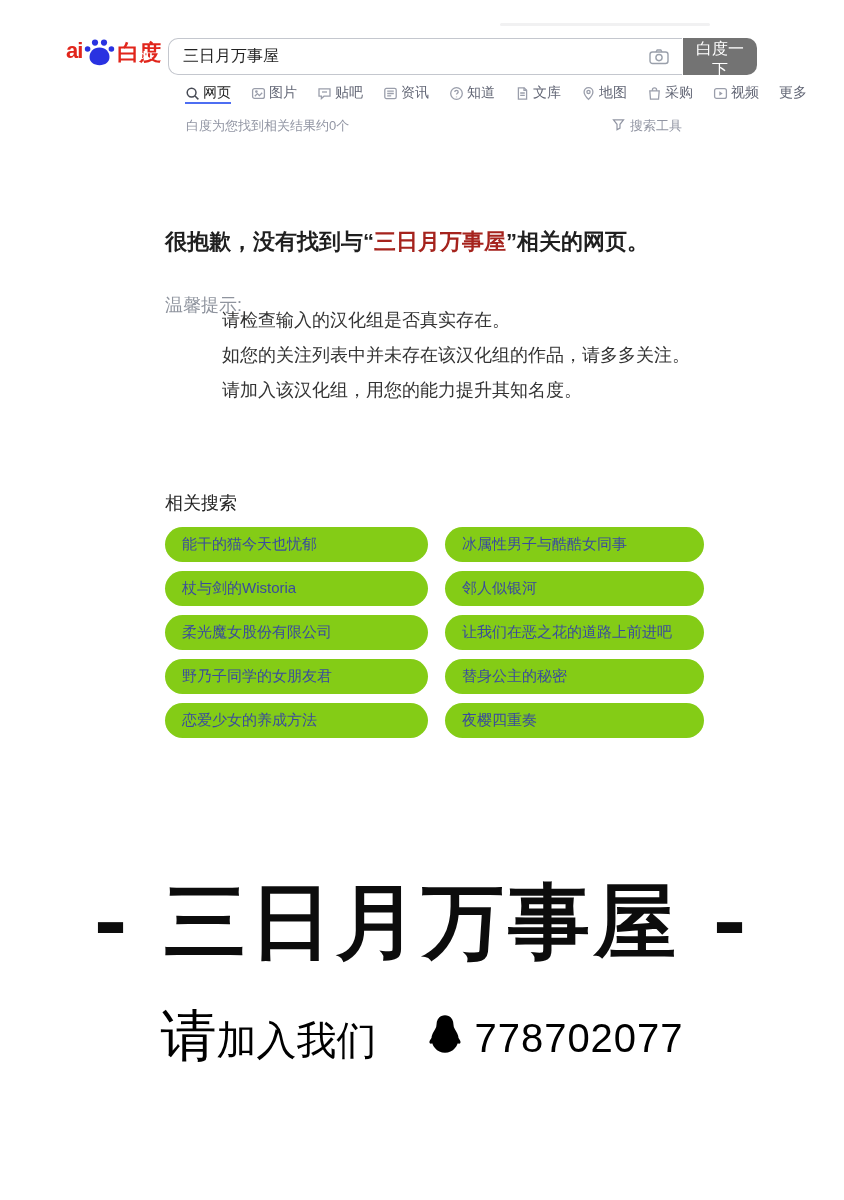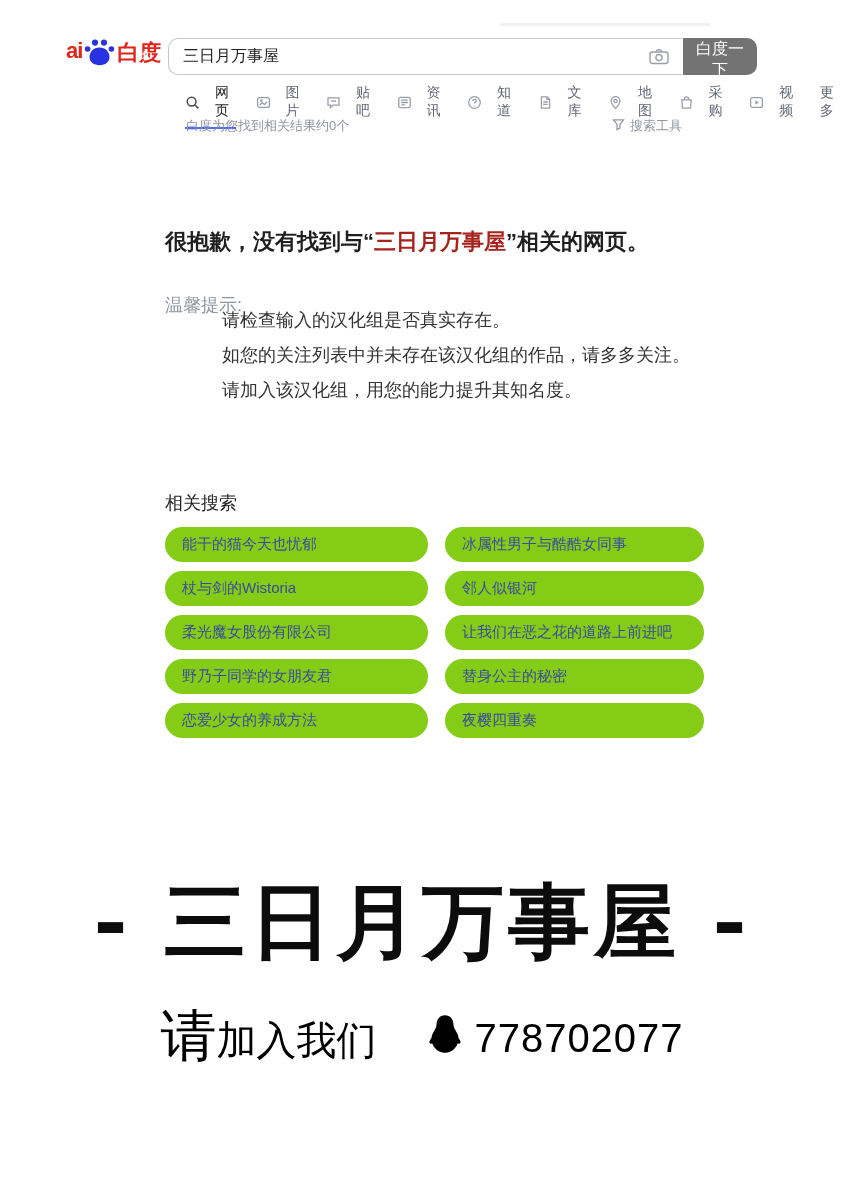--- a/index.html
+++ b/index.html
@@ -17,21 +17,21 @@
   .search-box{position:absolute;left:168px;top:38px;width:513px;height:35px;border:1px solid #c4c7ce;
               border-right:none;border-radius:10px 0 0 10px;background:#fff;display:flex;align-items:center;}
   .search-input{flex:1;border:none;outline:none;font-size:16px;color:#222;padding:0 0 0 14px;
                 font-family:"Liberation Sans","DejaVu Sans",sans-serif;background:transparent;}
   .camera{display:flex;align-items:center;margin-right:13px;cursor:pointer;}
   .search-btn{position:absolute;left:683px;top:38px;width:74px;height:37px;background:#737373;color:#fff;
               font-size:16px;border:none;border-radius:0 10px 10px 0;cursor:pointer;
               font-family:"Liberation Sans","DejaVu Sans",sans-serif;}
   
   .tabs{position:absolute;left:185px;top:84px;display:flex;gap:20px;font-size:14px;color:#626675;}
-  .tab{display:flex;align-items:center;gap:15px;padding-bottom:7px;cursor:pointer;border-bottom:2px solid transparent;}
+  .tab{display:flex;align-items:center;gap:3px;cursor:pointer;border-bottom:2px solid transparent;}
   .tab.active{color:#222;border-bottom:2px solid #4e6ef2;}
   .ticon{display:flex;align-items:center;}
   .char-icon{font-size:12px;color:#9a9eab;border:0;line-height:1;}
   
   .meta{position:absolute;left:186px;top:117px;font-size:13px;color:#9195a3;}
   .tools{position:absolute;left:612px;top:117px;font-size:13px;color:#9195a3;display:flex;align-items:center;gap:5px;cursor:pointer;}
   
   .headline{position:absolute;left:165px;top:212px;font-size:22px;font-weight:bold;color:#1f1f1f;white-space:nowrap;}
   .headline .kw{color:#a5231d;font-style:normal;}
   

